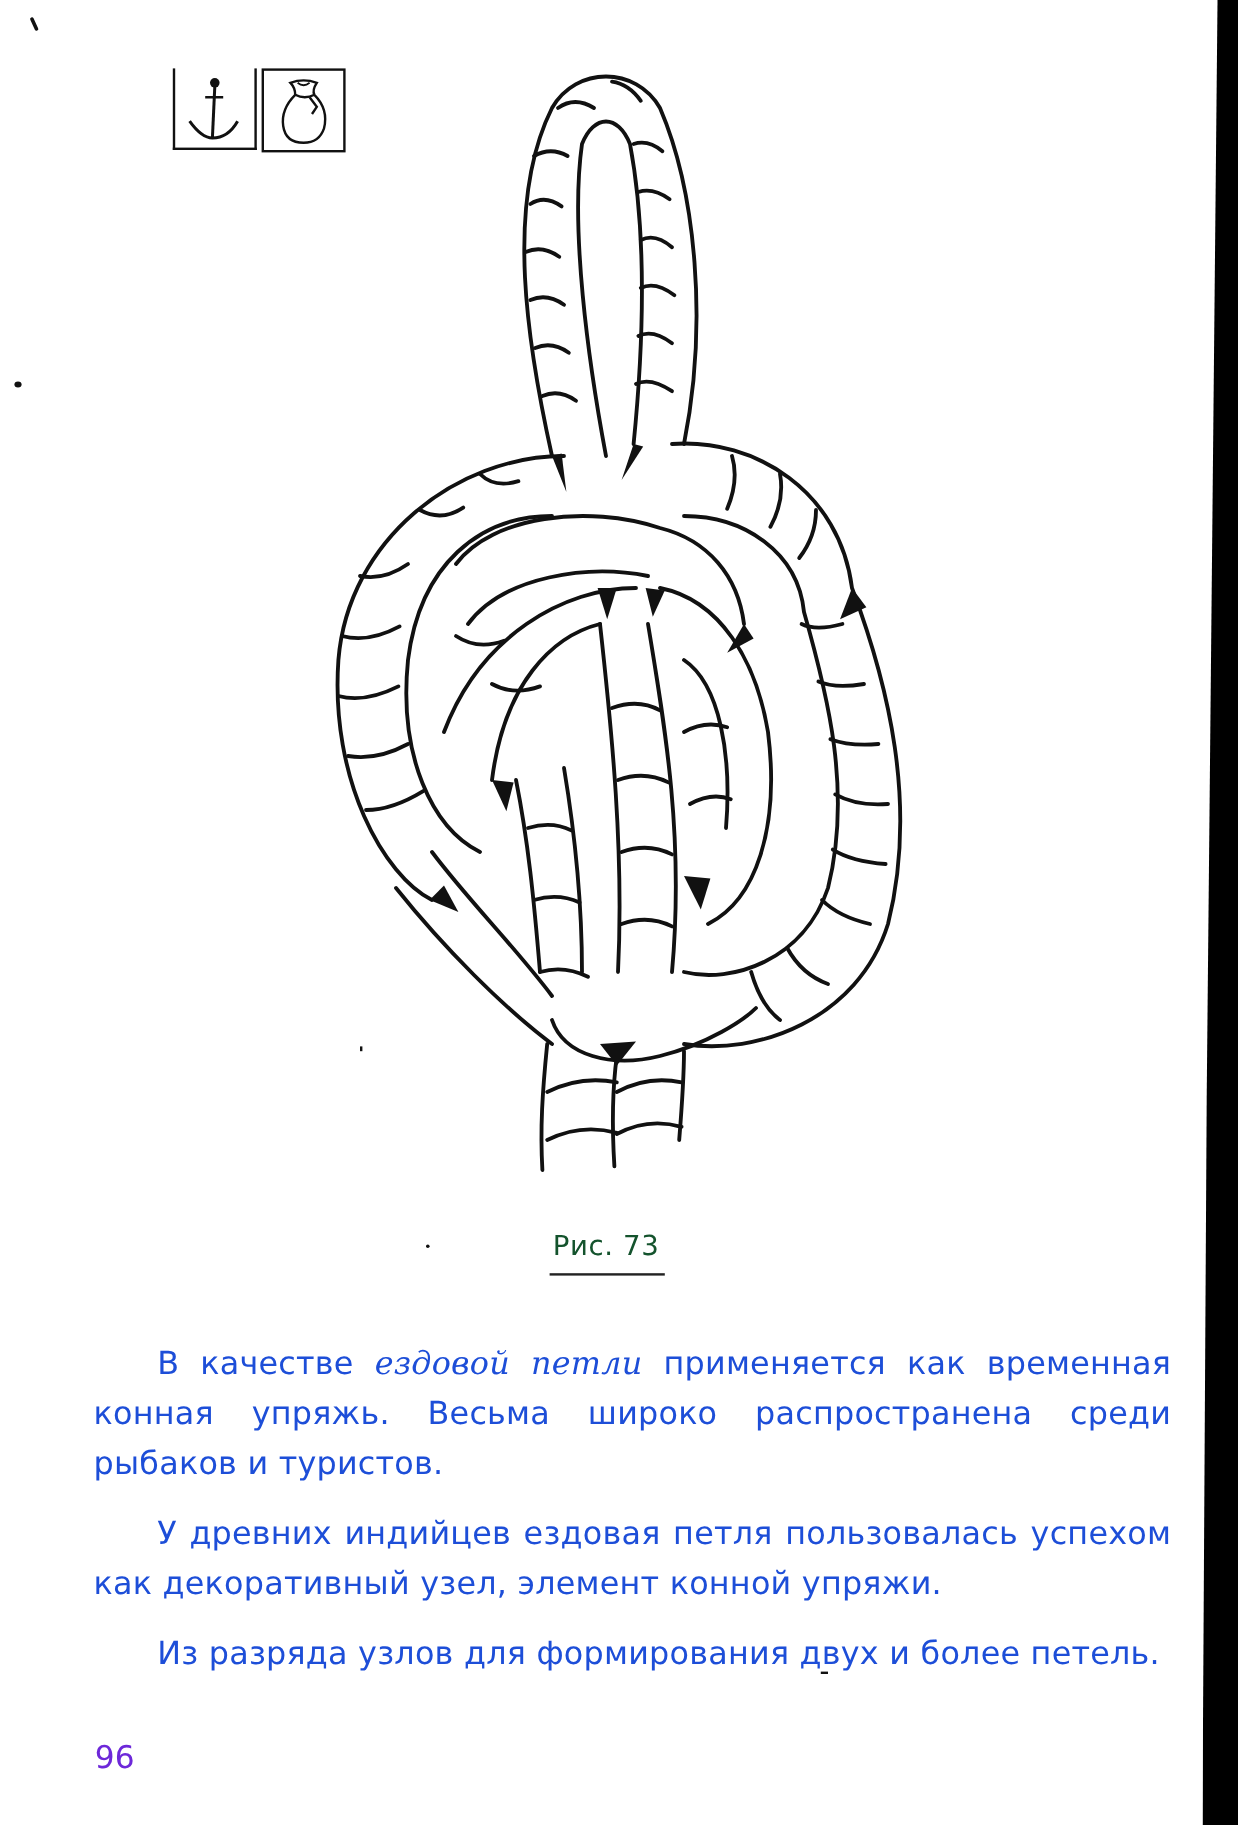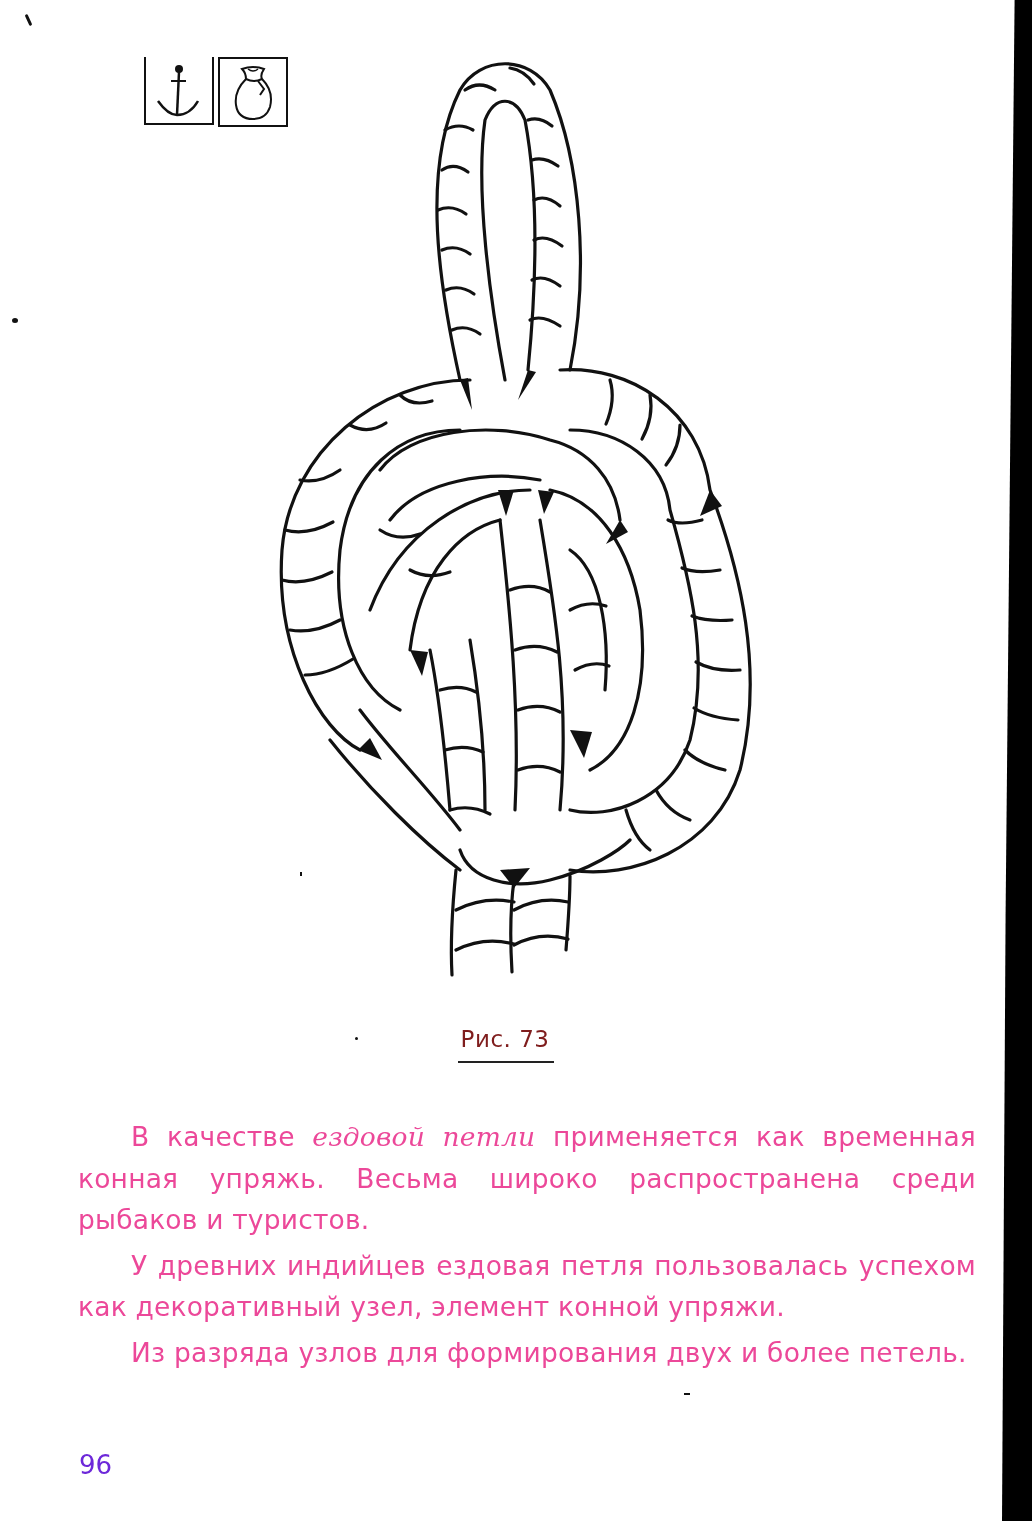--- a/index.html
+++ b/index.html
@@ -22,27 +22,27 @@
 
     .symbols { position:absolute; left:144px; top:57px; height:70px; display:flex; gap:4px; }
     .symbol-box { width:66px; height:66px; position:relative; }
     .symbol-box.anchor-box { border-left:2px solid #111; border-right:2px solid #111; border-bottom:2px solid #111; }
     .symbol-box.bag-box { border:2px solid #111; }
     .symbol-box svg { position:absolute; left:0; top:0; }
 
     .figure { position:absolute; left:270px; top:50px; width:500px; height:930px; }
 
     .caption { position:absolute; left:457px; top:1026px; width:96px; text-align:center;
-      font-size:23px; letter-spacing:0.5px; color:#7f1d1d; }
+      font-size:23px; letter-spacing:0.5px; color:#14532d; }
     .caption-rule { position:absolute; left:458px; top:1061px; width:96px; height:2px; background:#222; }
 
     .body-text { position:absolute; left:78px; top:1116px; width:898px;
-      font-size:26.5px; line-height:41.5px; color:#ec4899; letter-spacing:0.2px; }
+      font-size:26.5px; line-height:41.5px; color:#1d4ed8; letter-spacing:0.2px; }
     .body-text p { margin:0; text-indent:53px; text-align:justify; text-align-last:left; }
-    .body-text p + p { margin-top:4px; }
+    .body-text p + p { margin-top:17px; }
     .body-text em { font-style:italic; font-family:"DejaVu Serif", serif; }
     .page-number { position:absolute; left:79px; top:1450px; font-size:26px; color:#6d28d9; }
   </style>
 </head>
 <body>
 
 <div class="page-edge"></div>
 <div class="scan-mark mark-1"></div>
 <div class="scan-mark mark-2"></div>
 <div class="scan-mark mark-3"></div>

